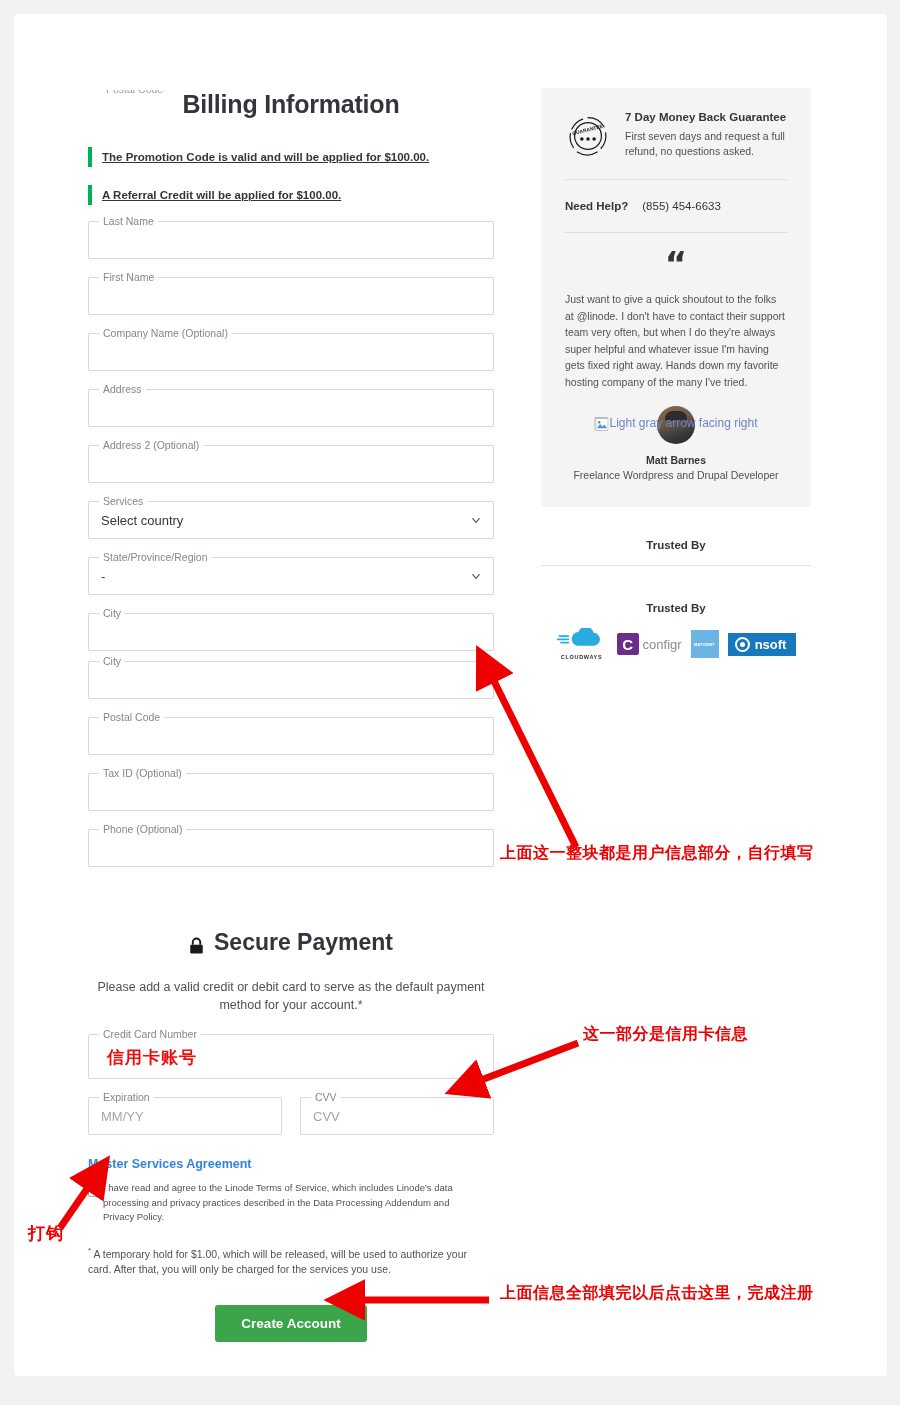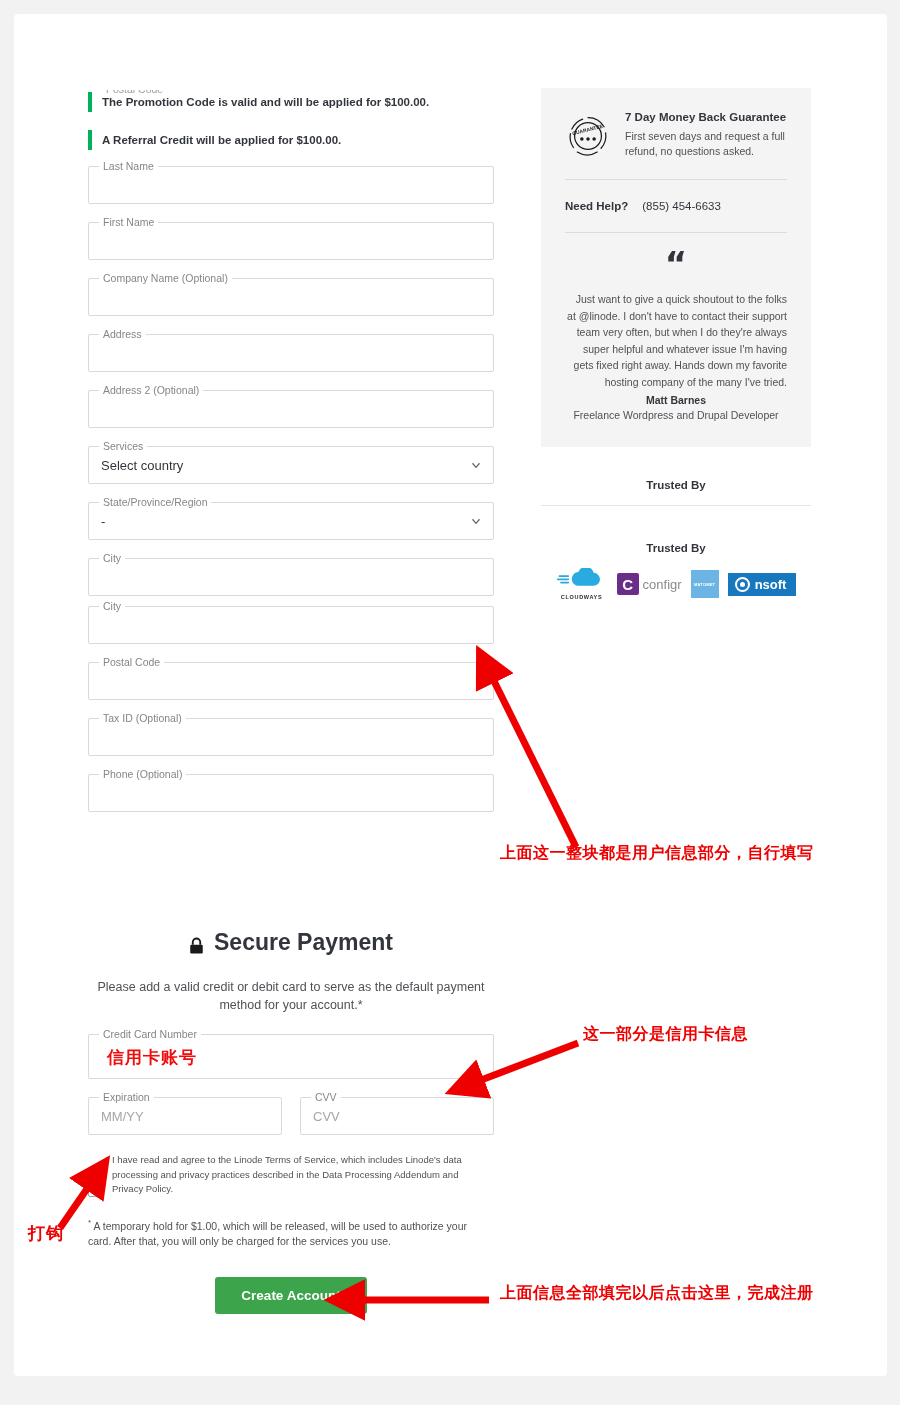--- a/index.html
+++ b/index.html
@@ -41,20 +41,21 @@
     margin: 0 0 26px 0;
   }
 
   .notice {
     position: relative;
     padding: 6px 0 6px 14px;
     margin-bottom: 14px;
     font-size: 11.5px;
     font-weight: bold;
     color: #32363c;
+    text-decoration: underline;
   }
   .notice::before {
     content: "";
     position: absolute;
     left: 0; top: 2px;
     width: 4px; height: 20px;
     background: #00b159;
   }
 
   
@@ -157,21 +158,21 @@
   .two-col { display: flex; gap: 18px; }
   .two-col .field { flex: 1; }
 
   .msa-link {
     font-size: 12.5px;
     font-weight: bold;
     color: #3683dc;
     margin: 4px 0 10px 0;
     cursor: pointer;
   }
-  .agree-row { display: flex; gap: 9px; align-items: flex-end; }
+  .agree-row { display: flex; gap: 0; align-items: flex-start; }
   .checkbox {
     width: 15px; height: 15px;
     min-width: 15px;
     border: 1px solid #9fa4a7;
     border-radius: 2px;
     background: #fff;
     margin-top: 1px;
   }
   .agree-text {
     font-size: 9.5px;
@@ -245,21 +246,21 @@
     font-weight: bold;
     color: #32363c;
     line-height: 22px;
     margin: 6px 0 16px 0;
     font-family: "DejaVu Sans", sans-serif;
   }
   .quote-body {
     font-size: 10.5px;
     line-height: 16.5px;
     color: #4e5256;
-    text-align: right;
+    text-align: left;
   }
   .avatar-wrap {
     position: relative;
     height: 42px;
     margin: 16px 0 6px 0;
   }
   .avatar {
     position: absolute;
     left: 50%;
     top: 0;
@@ -419,20 +420,21 @@
     pointer-events: none;
   }
 </style>
 </head>
 <body>
 
 <div id="page">
 
   <div id="billing-col">
 
+    <div class="page-title">Billing Information</div>
 
     <div class="notice">
       <span>The Promotion Code is valid and will be applied for $100.00.</span>
     </div>
     <div class="notice">
       <span>A Referral Credit will be applied for $100.00.</span>
     </div>
 
     <div class="field">
       <span class="fl">Last Name</span>
@@ -527,20 +529,21 @@
       <div class="field">
         <span class="fl">Expiration</span>
         <span class="fv ph">MM/YY</span>
       </div>
       <div class="field">
         <span class="fl">CVV</span>
         <span class="fv ph">CVV</span>
       </div>
     </div>
 
+    <div class="msa-link">Master Services Agreement</div>
 
     <div class="agree-row">
       <div class="checkbox"></div>
       <div class="agree-text">I have read and agree to the Linode Terms of Service, which includes Linode's data processing and privacy practices described in the Data Processing Addendum and Privacy Policy.</div>
     </div>
 
     <div class="fine-print">
       <span class="star">*</span>
       <span>A temporary hold for $1.00, which will be released, will be used to authorize your card. After that, you will only be charged for the services you use.</span>
     </div>
@@ -579,20 +582,33 @@
       <div class="help-row">
         <span class="lbl">Need Help?</span>
         <span>(855) 454-6633</span>
       </div>
 
       <div class="hr"></div>
 
       <div class="quote-mark">“</div>
       <div class="quote-body">Just want to give a quick shoutout to the folks at @linode. I don't have to contact their support team very often, but when I do they're always super helpful and whatever issue I'm having gets fixed right away. Hands down my favorite hosting company of the many I've tried.</div>
 
+      <div class="avatar-wrap">
+        <div class="avatar"></div>
+        <div class="broken-img">
+          <span class="broken-icon">
+            <svg viewBox="0 0 14 14" width="13" height="13">
+              <rect x="0.5" y="0.5" width="13" height="13" fill="#fff" stroke="#bcbcbc"></rect>
+              <circle cx="4" cy="4.5" r="1.3" fill="#3aa85a"></circle>
+              <path d="M1.5 11 L5 6.5 L7.5 9.5 L9.5 7 L12.5 11 Z" fill="#4f8fd6"></path>
+            </svg>
+          </span>
+          <span>Light gray arrow facing right</span>
+        </div>
+      </div>
 
       <div class="author">Matt Barnes</div>
       <div class="author-role">Freelance Wordpress and Drupal Developer</div>
     </div>
 
     <div class="trusted-head">Trusted By</div>
     <div class="trusted-rule"></div>
 
     <div class="trusted-head2">Trusted By</div>
 

